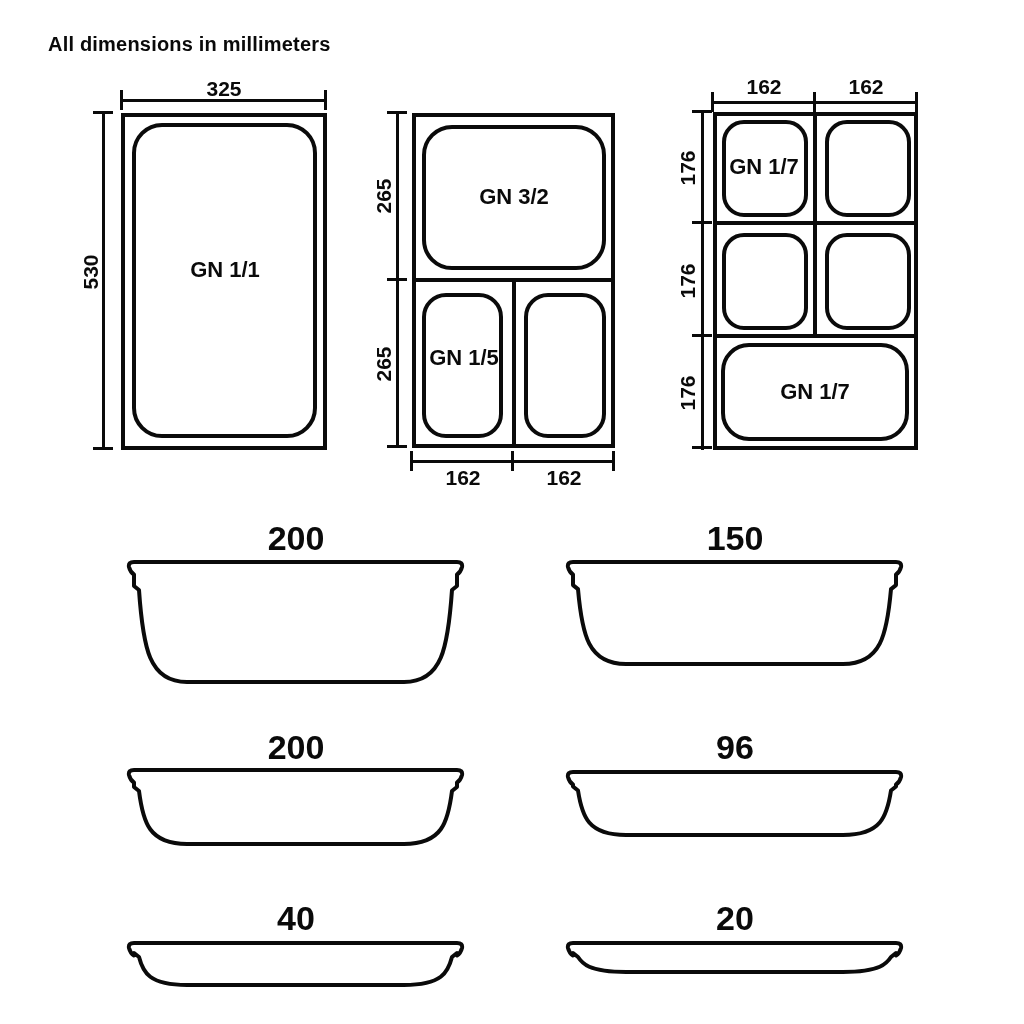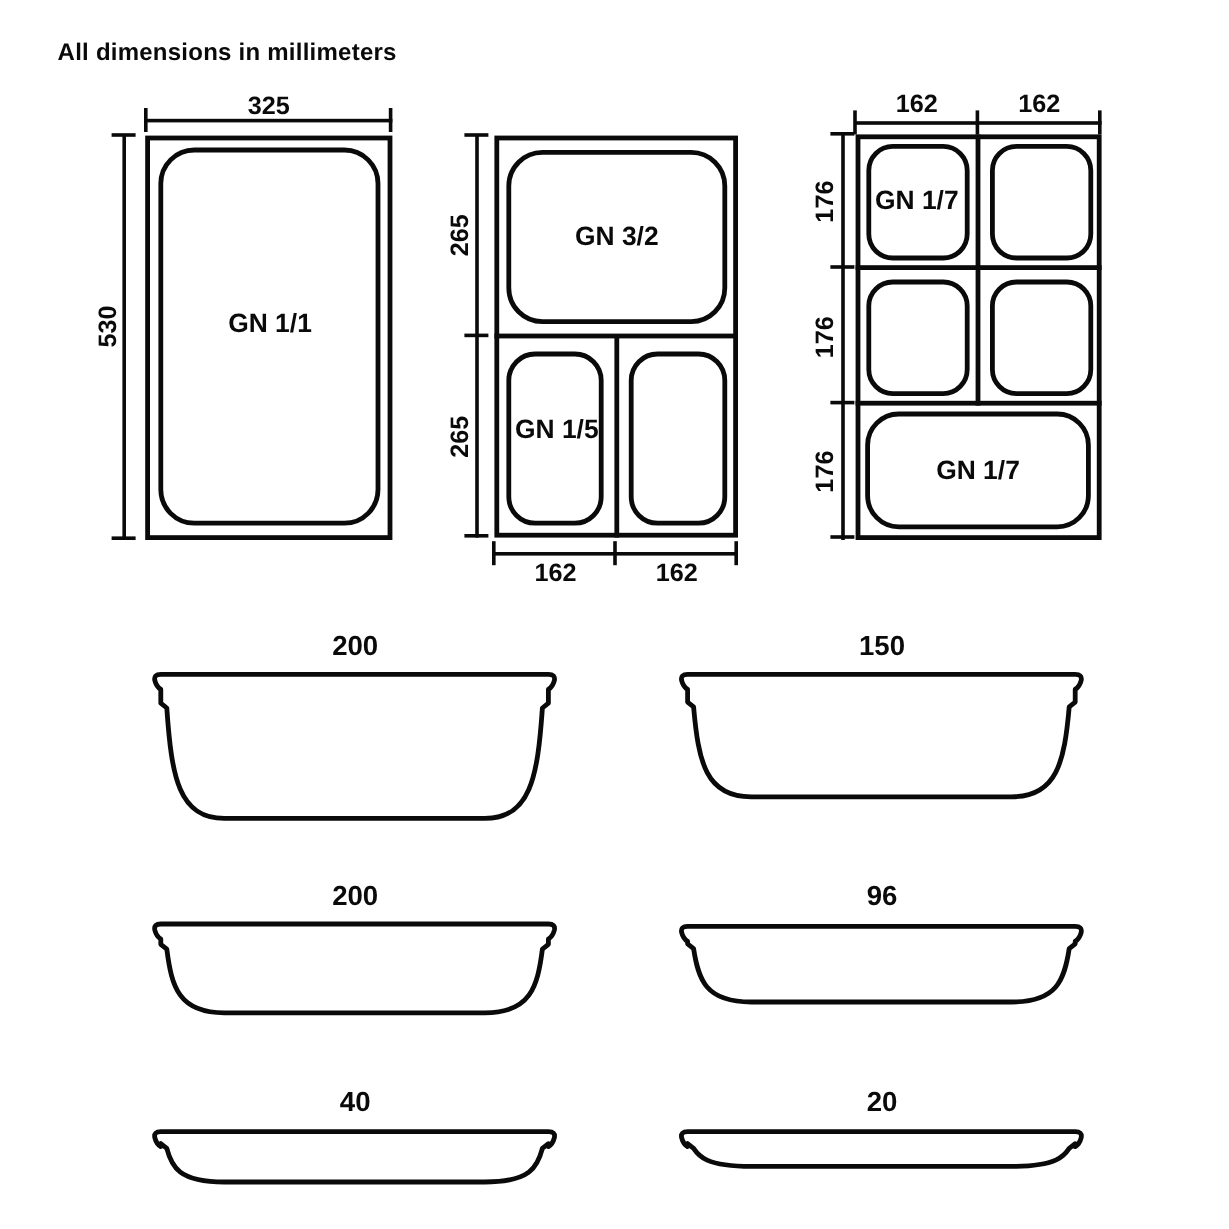--- a/index.html
+++ b/index.html
@@ -14,21 +14,21 @@
   .htick { position:absolute; width:3px;  height:20px; background:var(--line); }
   .vtick { position:absolute; width:20px; height:3px;  background:var(--line); }
   .bar   { position:absolute; background:var(--line); }
   .frame { position:absolute; border:4px solid var(--line); box-sizing:border-box; background:transparent; }
   .pan   { position:absolute; border:4px solid var(--line); box-sizing:border-box; background:transparent; }
   .dimnum { position:absolute; font-weight:700; font-size:21px; white-space:nowrap;
             transform:translate(-50%,-50%); }
   .dimnum.rot { transform:translate(-50%,-50%) rotate(-90deg); }
   .gnlabel { position:absolute; font-weight:700; font-size:22px; white-space:nowrap;
              transform:translate(-50%,-50%); }
-  .depthnum { position:absolute; font-weight:700; font-size:23px; white-space:nowrap;
+  .depthnum { position:absolute; font-weight:700; font-size:34px; white-space:nowrap;
               transform:translate(-50%,-50%); }
   .profile { position:absolute; }
   .profile path { fill:none; stroke:var(--line); stroke-width:4; stroke-linejoin:round; stroke-linecap:round; }
 </style>
 </head>
 <body>
 
 <div class="canvas">
 
   <div class="title" style="left:48px;top:33px">All dimensions in millimeters</div>

